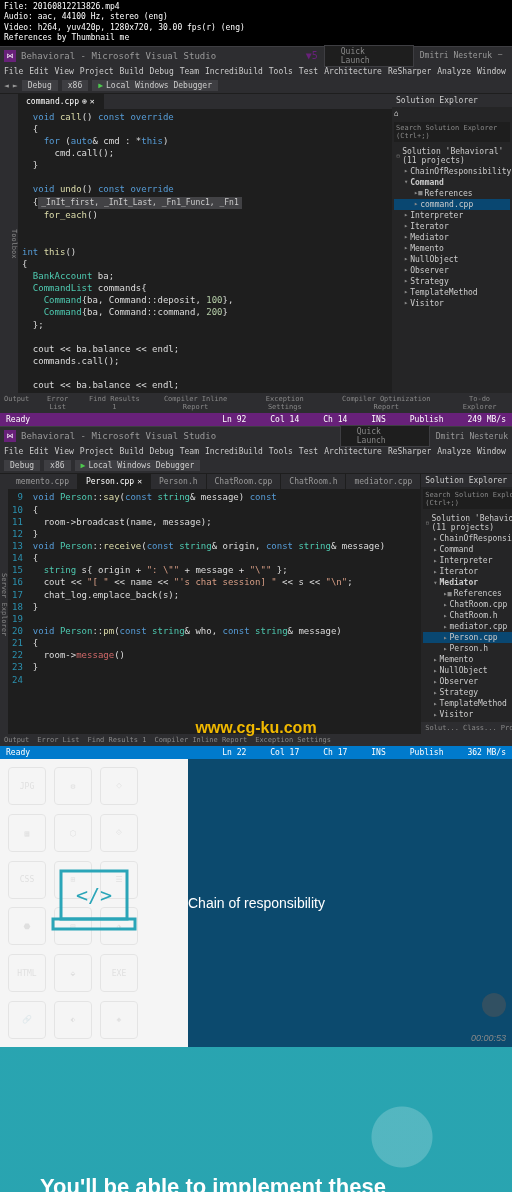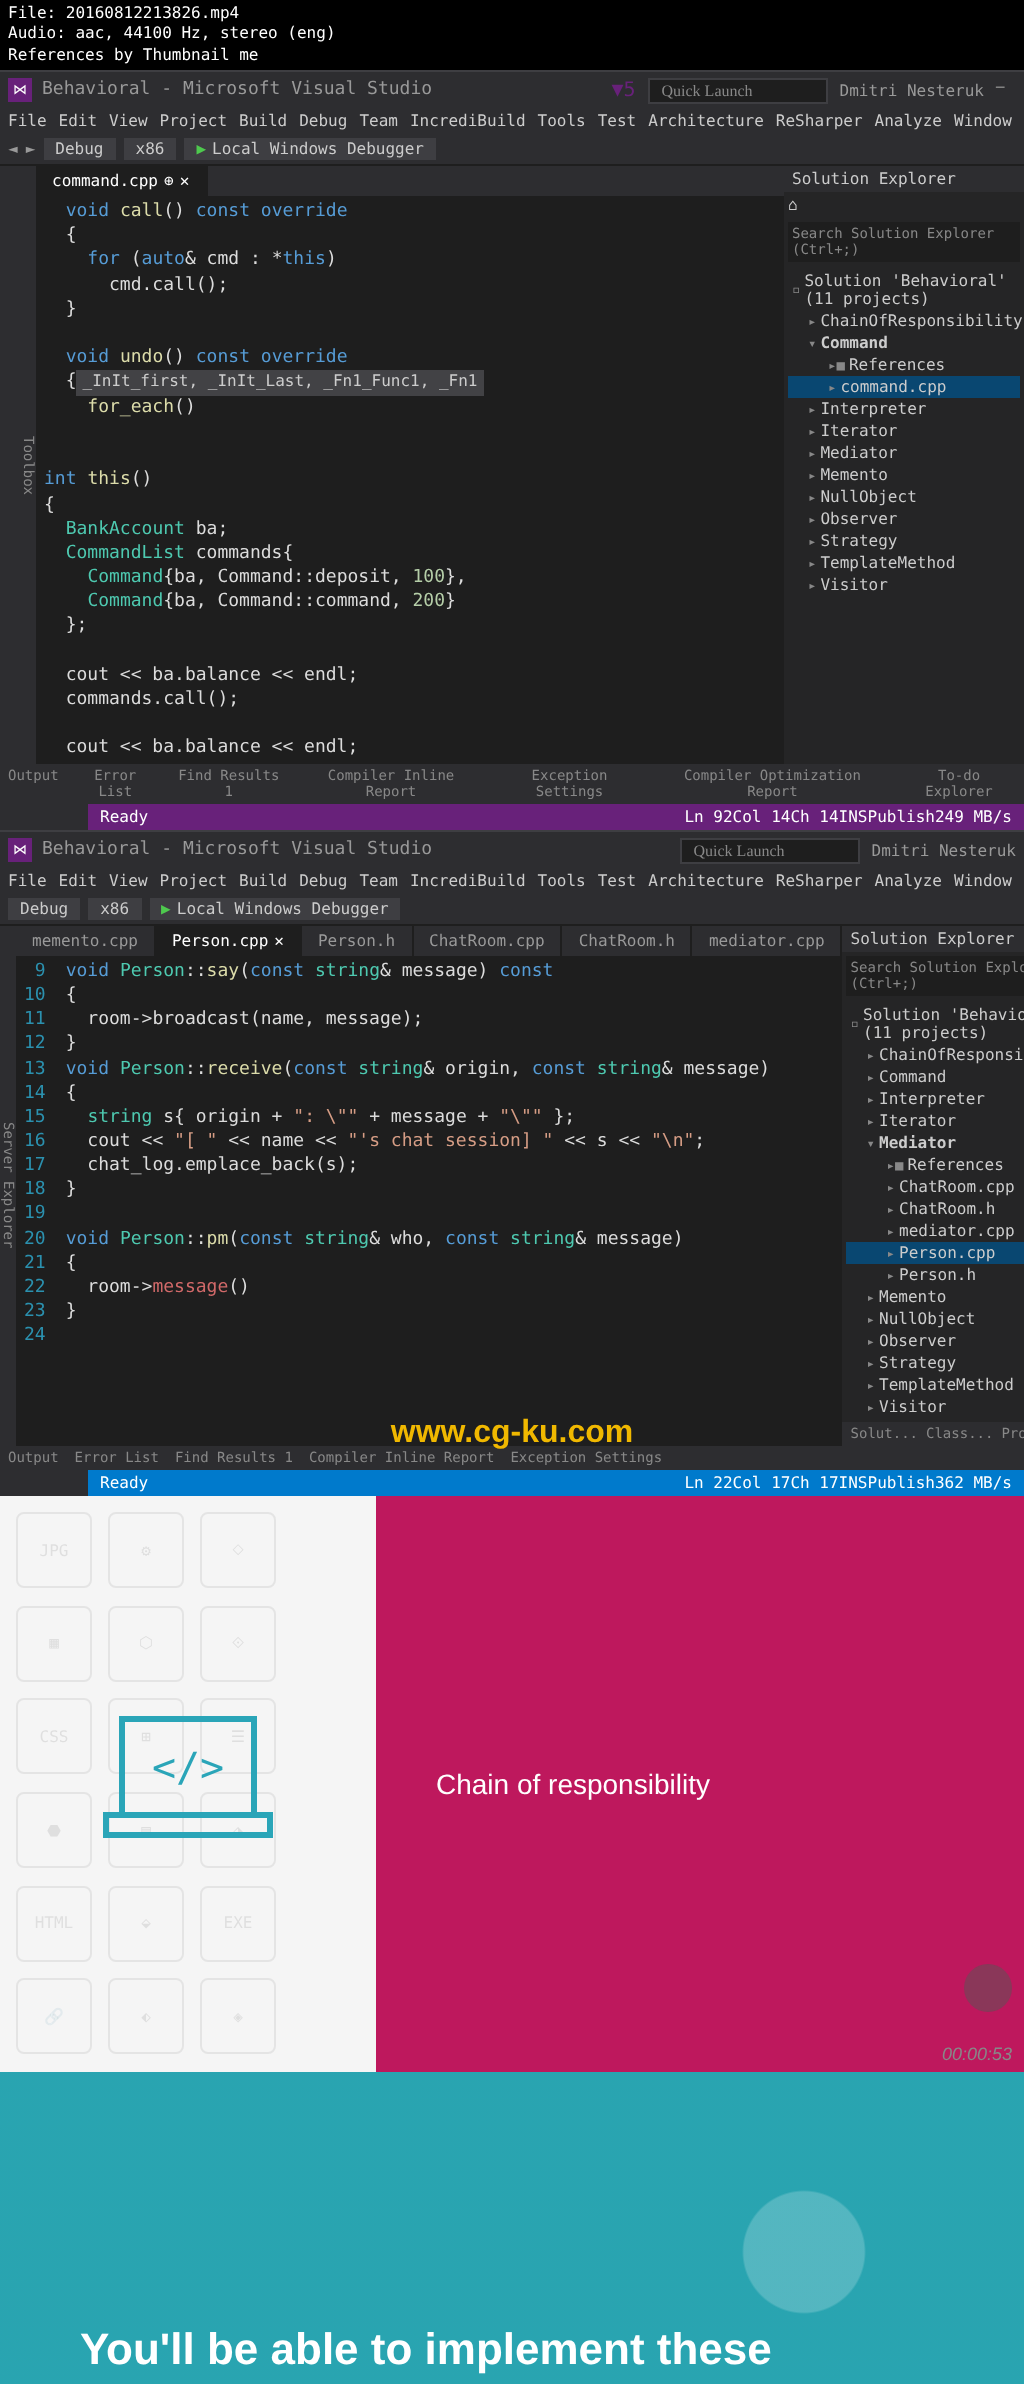--- a/index.html
+++ b/index.html
@@ -6,21 +6,21 @@
     body { font-family: Consolas, monospace; font-size: 9px; background: #000; width: 512px; }
     
     .file-info { background: #000; color: #fff; padding: 2px 4px; font-size: 8px; line-height: 1.3; }
     
     .vs-window { background: #2d2d30; border-top: 1px solid #3e3e42; }
     .titlebar { display: flex; align-items: center; background: #2d2d30; height: 18px; padding: 0 4px; }
     .titlebar-left { display: flex; align-items: center; gap: 3px; }
     .vs-logo { width: 12px; height: 12px; background: #68217a; font-size: 7px; color: #fff; display: flex; align-items: center; justify-content: center; }
     .titlebar-title { color: #999; font-size: 9px; margin-left: 2px; }
     .titlebar-right { margin-left: auto; display: flex; gap: 6px; align-items: center; }
-    .quick-launch { background: #1e1e1e; color: #888; font-size: 8px; padding: 1px 6px; width: 90px; border: 1px solid #3e3e42; font-family: Liberation Serif, serif; }
+    .quick-launch { background: #1e1e1e; color: #888; font-size: 8px; padding: 1px 16px; width: 90px; border: 1px solid #3e3e42; }
     .user-name { color: #999; font-size: 8px; }
     .win-btn { width: 10px; height: 10px; font-size: 7px; color: #999; }
     
     .menubar { background: #2d2d30; padding: 2px 4px; color: #ccc; font-size: 8px; display: flex; gap: 6px; }
     .menubar span { cursor: default; }
     
     .toolbar { background: #2d2d30; padding: 2px 4px; display: flex; gap: 4px; align-items: center; font-size: 8px; color: #999; border-bottom: 1px solid #1e1e1e; }
     .dropdown { background: #3e3e42; padding: 1px 6px; color: #ccc; font-size: 8px; }
     .play-btn { background: #3e3e42; padding: 1px 6px; color: #ccc; font-size: 8px; display: flex; align-items: center; gap: 3px; }
     .play-icon { color: #4ec94e; font-size: 8px; }
@@ -50,45 +50,46 @@
     .se-search { background: #1e1e1e; margin: 2px; padding: 2px; color: #888; font-size: 7px; }
     .se-toolbar { display: flex; gap: 2px; padding: 2px; }
     .se-tree { padding: 2px; }
     .se-item { padding: 1px 2px; display: flex; gap: 2px; align-items: center; }
     .se-item.selected { background: #094771; }
     .se-indent1 { padding-left: 10px; }
     .se-indent2 { padding-left: 20px; }
     .se-icon { font-size: 7px; color: #888; }
     
     .bottom-tabs { background: #2d2d30; padding: 2px 4px; font-size: 7px; color: #888; display: flex; gap: 8px; text-align: center; }
-    .status-bar { background: #68217a; color: #fff; padding: 2px 6px; font-size: 8px; display: flex; gap: 0; margin-left: 44px; }
+    .status-bar { background: #68217a; color: #fff; padding: 2px 6px; font-size: 8px; display: flex; gap: 24px; }
     .status-blue { background: #007acc; }
     
     .watermark { position: absolute; left: 50%; transform: translateX(-50%); color: #f0b800; font-size: 16px; font-weight: bold; z-index: 10; font-family: Arial; }
     
     .slide-section { display: flex; height: 288px; }
     .slide-left { width: 188px; background: #f5f5f5; position: relative; overflow: hidden; }
-    .slide-right { flex: 1; background: #be185d; display: flex; align-items: center; padding-left: 30px; }
+    .slide-right { flex: 1; background: #0c4a6e; display: flex; align-items: center; }
     .slide-title { color: #fff; font-size: 14px; font-family: Arial; }
     .laptop-icon { position: absolute; left: 50%; top: 50%; transform: translate(-50%, -50%); }
     .bg-tiles { position: absolute; inset: 0; opacity: 0.15; display: flex; flex-wrap: wrap; gap:8px; padding:8px; }
     .tile { width: 38px; height: 38px; border: 1px solid #888; border-radius: 4px; font-size: 8px; display:flex; align-items:center; justify-content:center; color:#666;}
     .timestamp { position: absolute; bottom: 4px; right: 6px; color: #888; font-size: 9px; font-family: Arial; font-style: italic; }
     .play-circle { position: absolute; bottom: 10px; right: 6px; width: 24px; height: 24px; border-radius: 50%; background: #555; opacity: 0.5; }
     
     .teal-section { height: 308px; background: linear-gradient(rgba(38, 166, 178, 0.85), rgba(38, 166, 178, 0.85)), #3a9aa8; display: flex; align-items: center; padding: 0 40px; position: relative; }
     .teal-text { color: #fff; font-size: 22px; font-weight: bold; font-family: Arial; line-height: 1.3; }
     .person-bg { position: absolute; right: 30px; top: 30px; width: 160px; height: 200px; opacity: 0.2; background: radial-gradient(circle at 50% 30%, #fff 30px, transparent 31px); }
   </style>
 </head>
 <body>
 
 <div class="file-info">
   <div>File: 20160812213826.mp4</div>
   <div>Audio: aac, 44100 Hz, stereo (eng)</div>
+  <div>Video: h264, yuv420p, 1280x720, 30.00 fps(r) (eng)</div>
   <div>References by Thumbnail me</div>
 </div>
 
 <div class="vs-window">
   <div class="titlebar">
     <div class="titlebar-left">
       <div class="vs-logo">⋈</div>
       <span class="titlebar-title">Behavioral - Microsoft Visual Studio</span>
     </div>
     <div class="titlebar-right">

